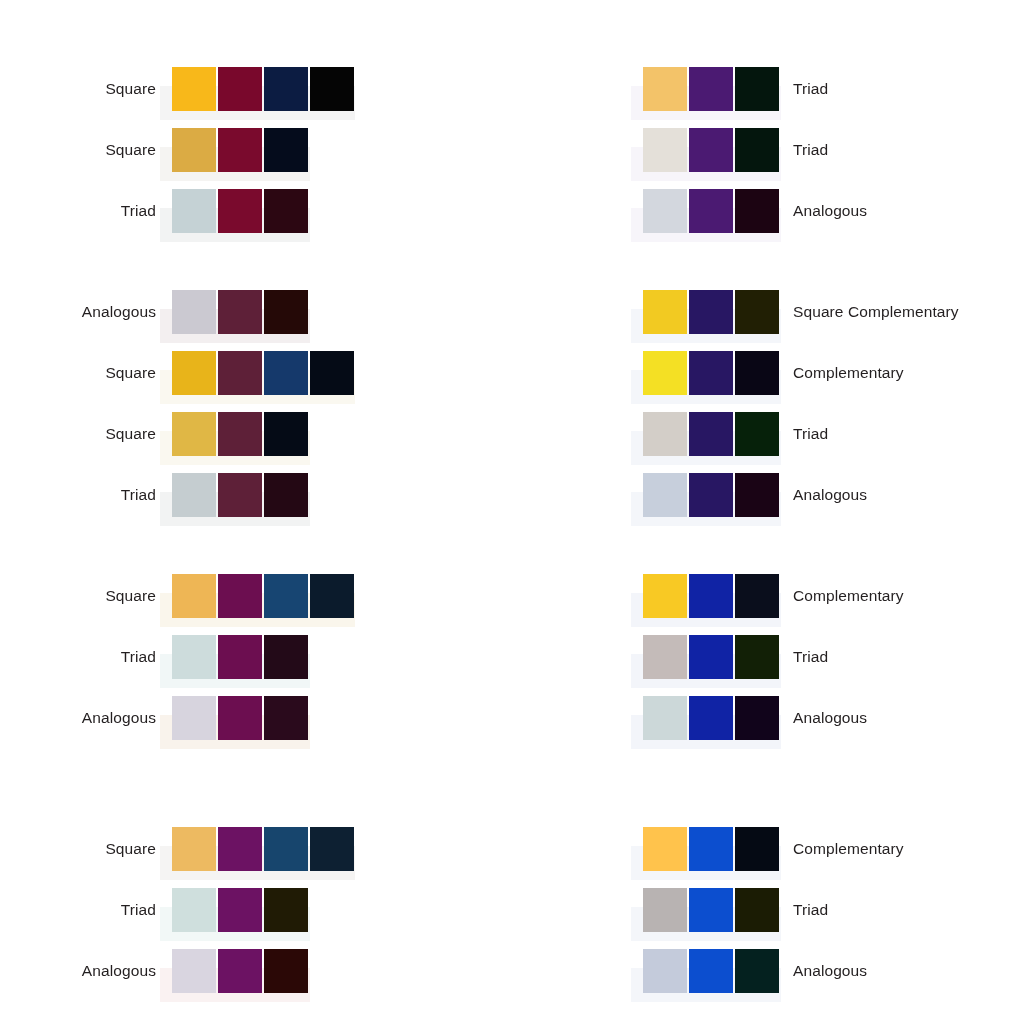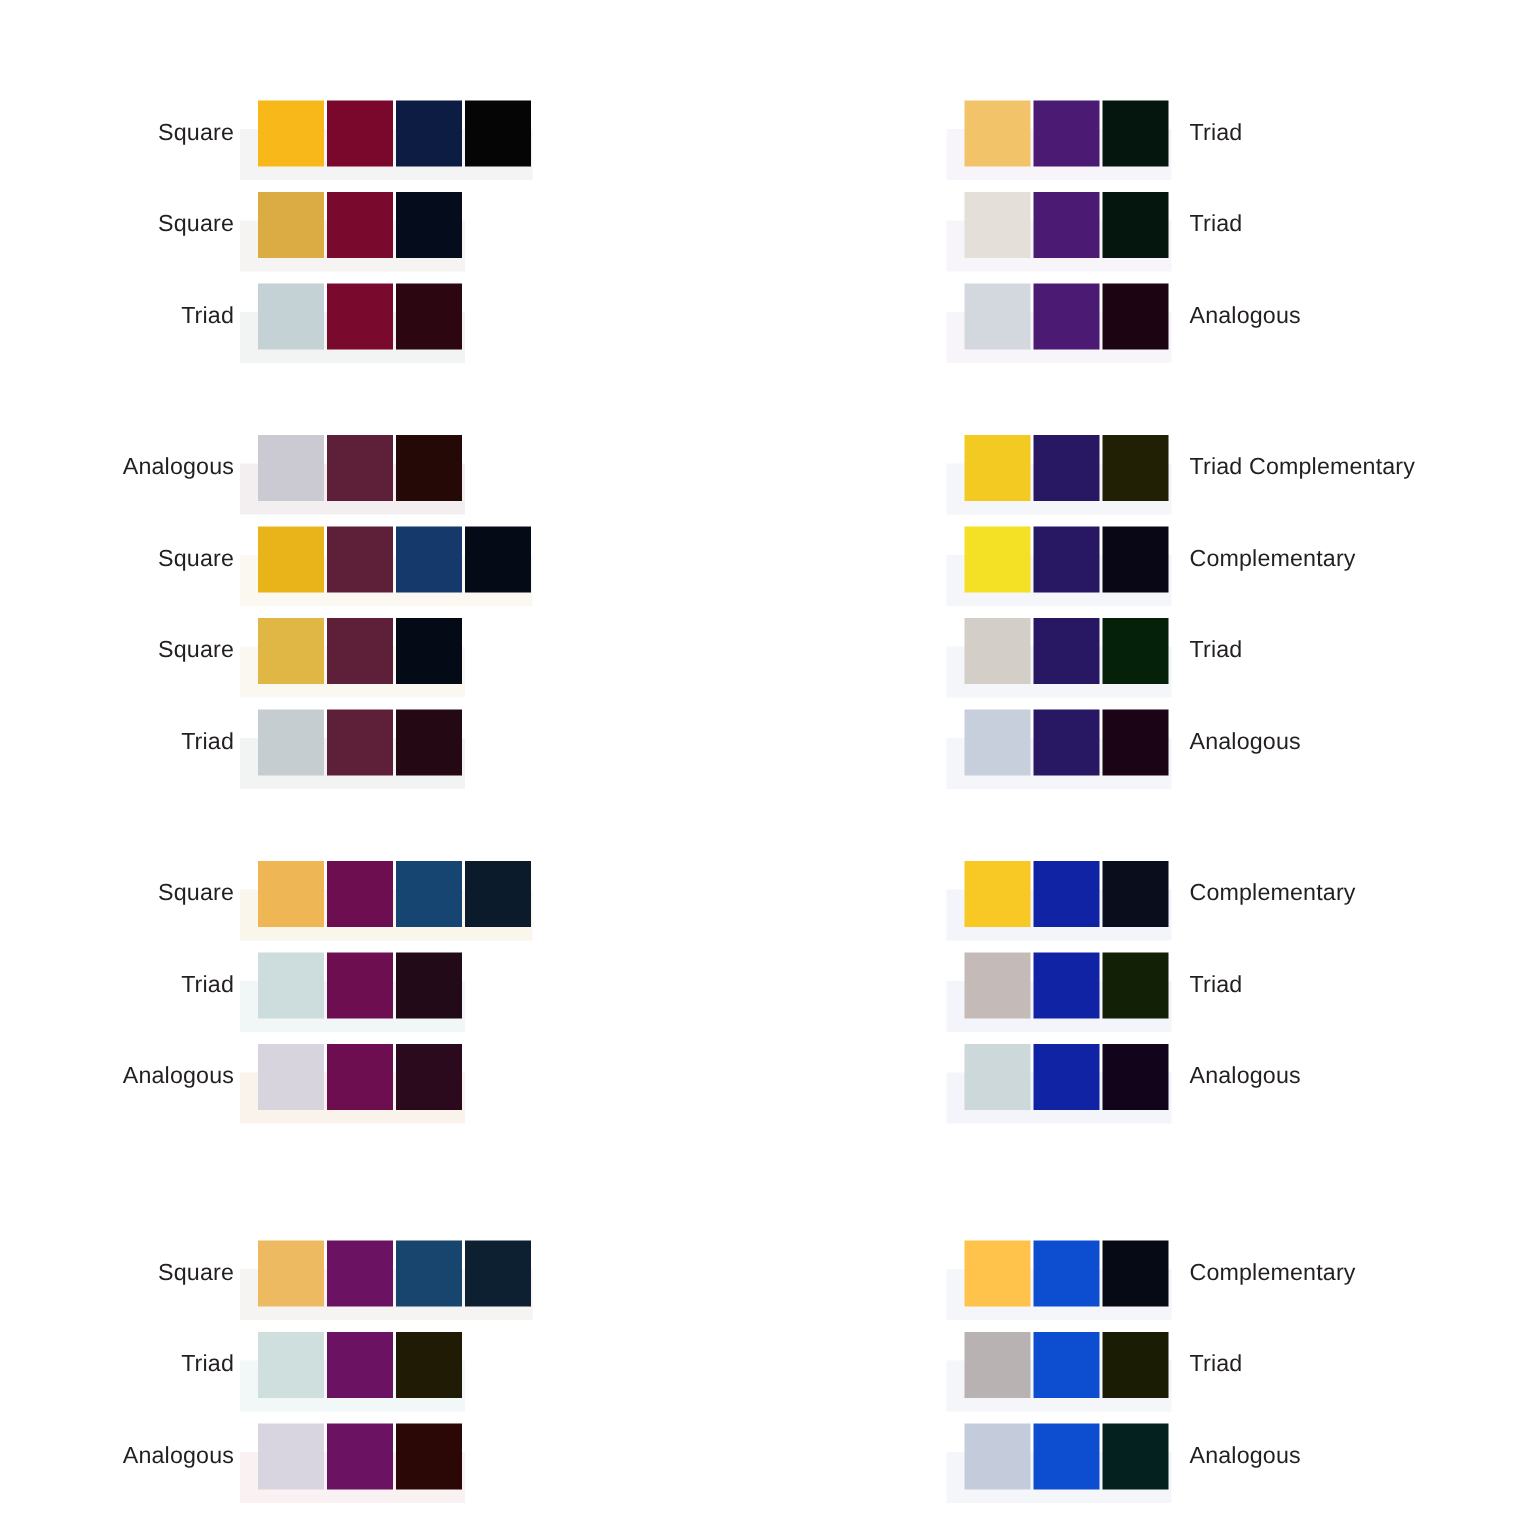--- a/index.html
+++ b/index.html
@@ -184,21 +184,21 @@
       </div>
     </div>
     <div class="group col-right" style="top: 263px;">
       <div class="row">
         <div class="strip" style="background: rgb(244, 246, 250); width: 150px;"></div>
         <div class="swatches">
           <span class="sw" title="#f2ca22" style="background: rgb(242, 202, 34);"></span>
           <span class="sw" title="#281763" style="background: rgb(40, 23, 99);"></span>
           <span class="sw" title="#211f04" style="background: rgb(33, 31, 4);"></span>
         </div>
-        <div class="label" style="left: 193px;">Triad Complementary</div>
+        <div class="label" style="left: 193px;">Square Complementary</div>
       </div>
       <div class="row">
         <div class="strip" style="background: rgb(244, 246, 250); width: 150px;"></div>
         <div class="swatches">
           <span class="sw" title="#f4e024" style="background: rgb(244, 224, 36);"></span>
           <span class="sw" title="#281763" style="background: rgb(40, 23, 99);"></span>
           <span class="sw" title="#090615" style="background: rgb(9, 6, 21);"></span>
         </div>
         <div class="label" style="left: 193px;">Complementary</div>
       </div>

